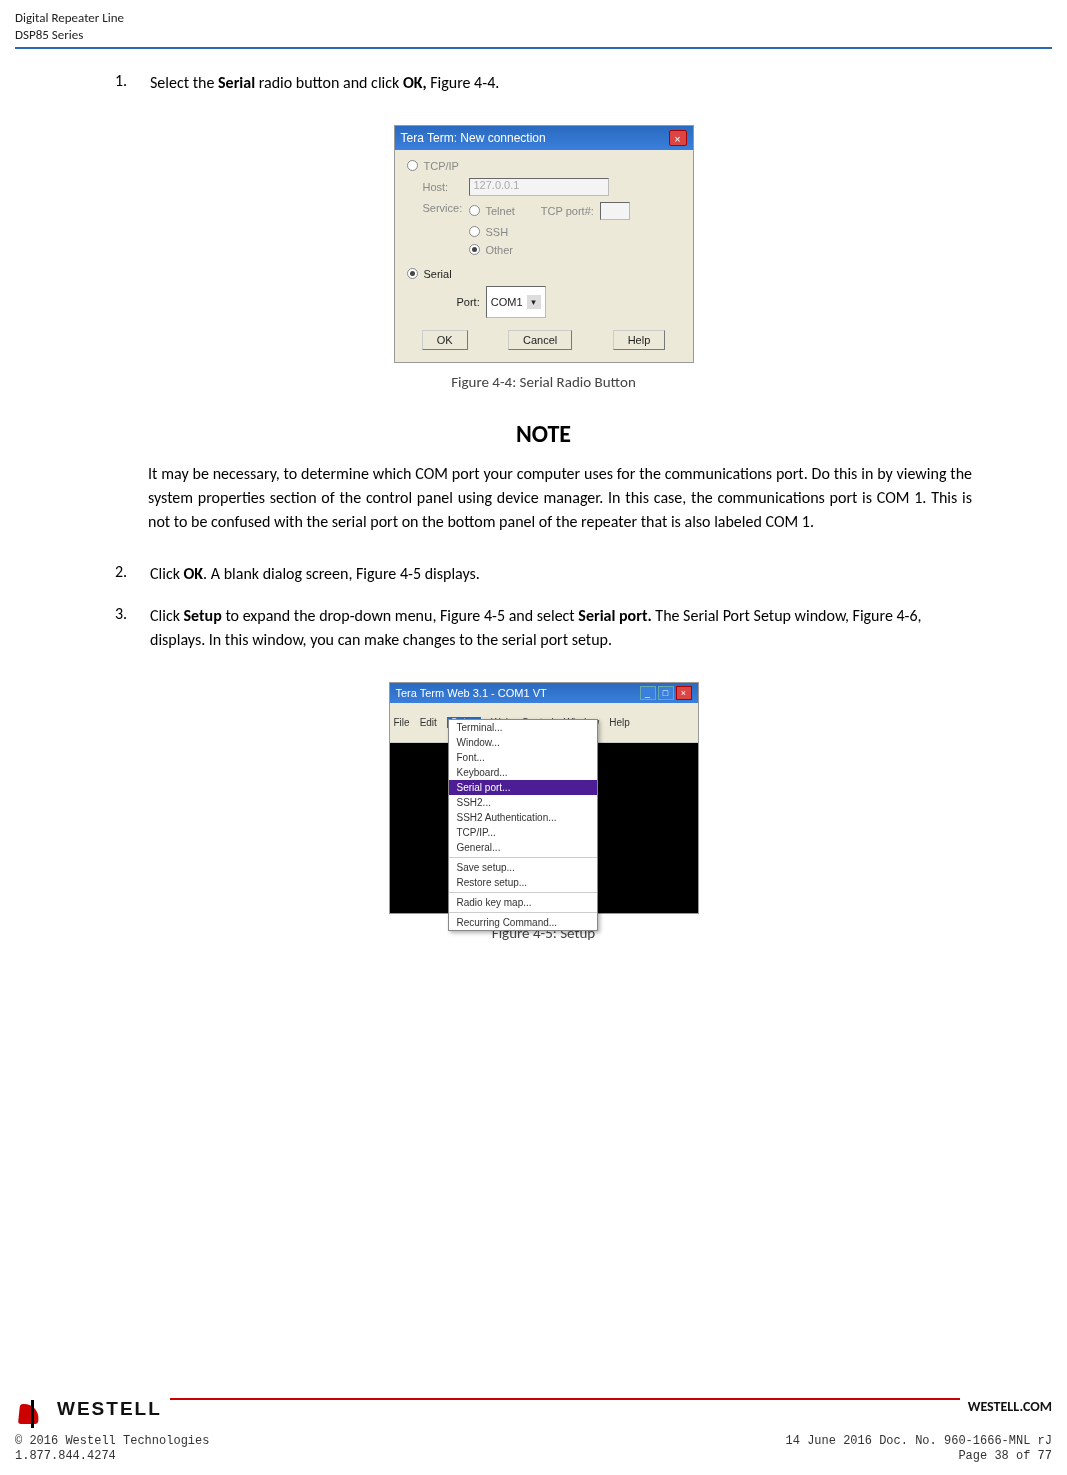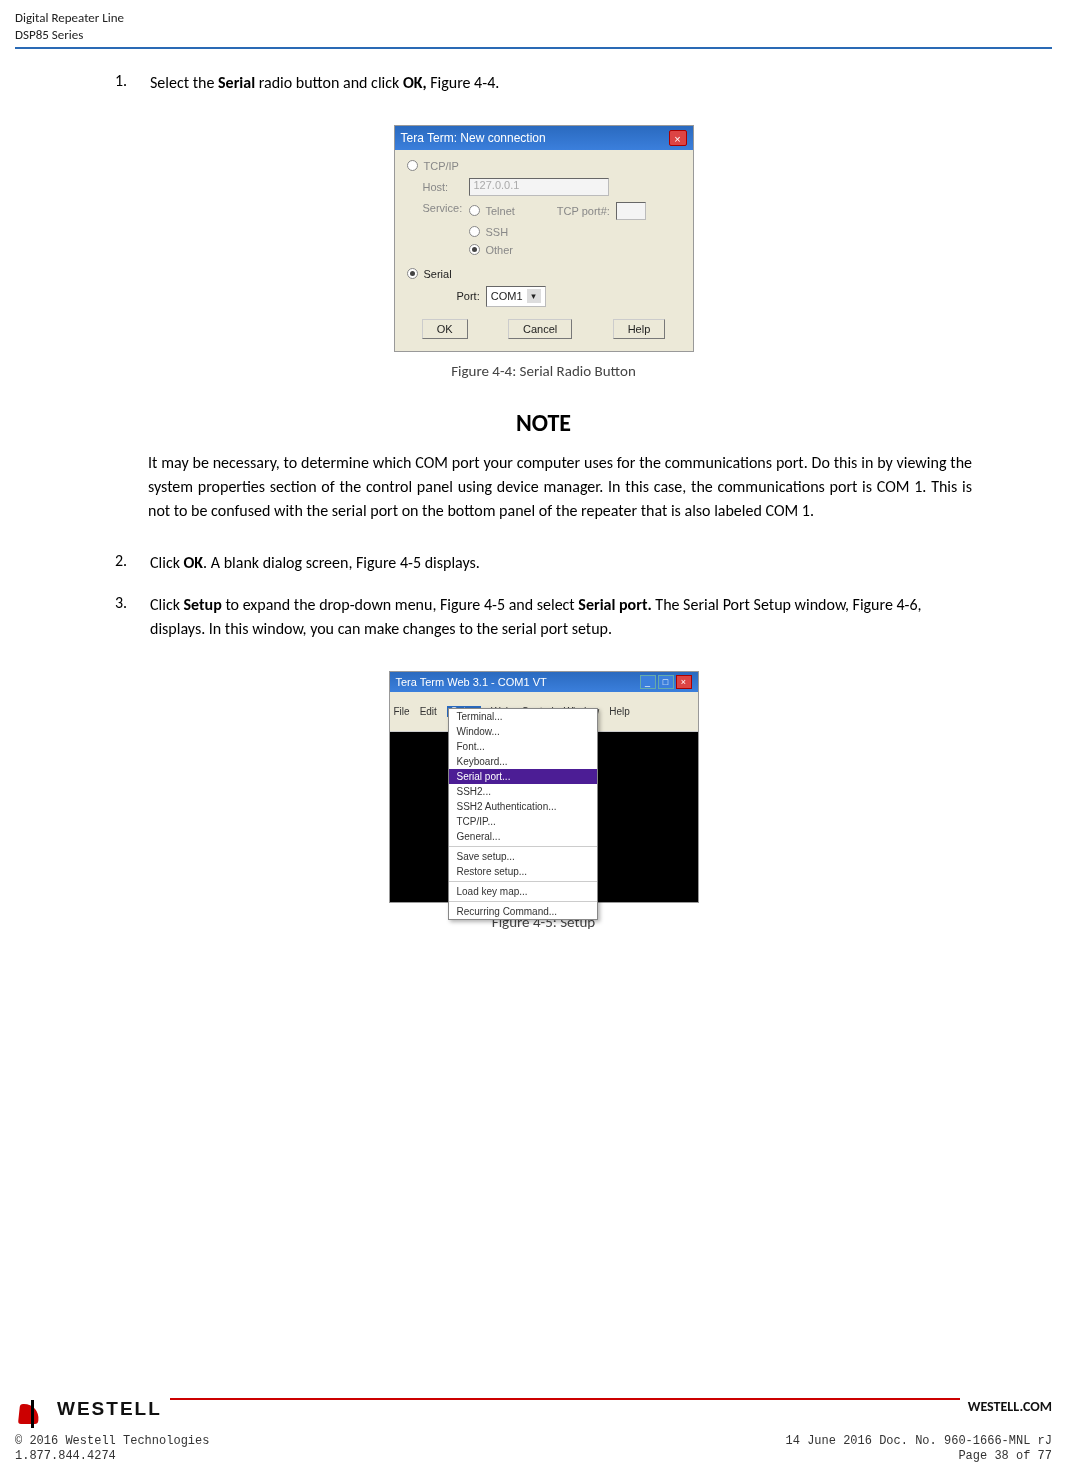--- a/index.html
+++ b/index.html
@@ -102,21 +102,21 @@
     .fig-input {
       border: 1px inset #bbb; background: #f4f4f4; height: 18px; padding: 0 4px; font-size: 11px; color:#aaa;
     }
     .fig-buttons {
       display: flex; justify-content: space-around; margin-top: 12px; gap: 10px;
     }
     .fig-btn {
       border: 1px outset #ccc; background: #ece9d8; padding: 3px 14px; font-size: 11px; color:#222;
     }
     .fig-dropdown {
-      border: 1px inset #bbb; background: #fff; height: 21px; font-size: 11px; padding: 0 4px;
+      border: 1px inset #bbb; background: #fff; height: 32px; font-size: 11px; padding: 0 4px;
       display: inline-flex; align-items: center; gap: 4px;
     }
     .dd-arrow {
       background: #ddd; width: 14px; height: 14px; text-align: center; line-height: 14px; font-size: 9px;
     }
     .fig-caption {
       margin-top: 10px;
       font-size: 15px;
       color: #444;
     }
@@ -247,21 +247,21 @@
           <div class="fig-row" style="padding-left:16px;">
             <span style="width:40px;">Host:</span>
             <span class="fig-input" style="width:140px;">127.0.0.1</span>
           </div>
           <div class="fig-row" style="padding-left:16px; align-items:flex-start;">
             <span style="width:40px;">Service:</span>
             <div style="flex:1;">
               <div class="fig-row">
                   <span class="radio-dot"></span>
                   <span>Telnet</span>
-                <span style="margin-left:36px;">TCP port#:</span>
+                <span style="margin-left:20px;">TCP port#:</span>
                 <span class="fig-input" style="width:30px;"></span>
               </div>
               <div class="fig-row">
                   <span class="radio-dot"></span>
                   <span>SSH</span>
                 </div>
               <div class="fig-row">
                   <span class="radio-dot filled"></span>
                   <span>Other</span>
                 </div>
@@ -328,21 +328,21 @@
             <div class="dd-item">Keyboard...</div>
             <div class="dd-item selected">Serial port...</div>
             <div class="dd-item">SSH2...</div>
             <div class="dd-item">SSH2 Authentication...</div>
             <div class="dd-item">TCP/IP...</div>
             <div class="dd-item">General...</div>
             <div class="dd-sep"></div>
             <div class="dd-item">Save setup...</div>
             <div class="dd-item">Restore setup...</div>
             <div class="dd-sep"></div>
-            <div class="dd-item">Load key map...</div>
+            <div class="dd-item">Radio key map...</div>
             <div class="dd-sep"></div>
             <div class="dd-item">Recurring Command...</div>
           </div>
       </div>
       <div class="fig-caption">Figure 4-5: Setup</div>
     </div>
 
   </div>
 
   <div class="footer">

